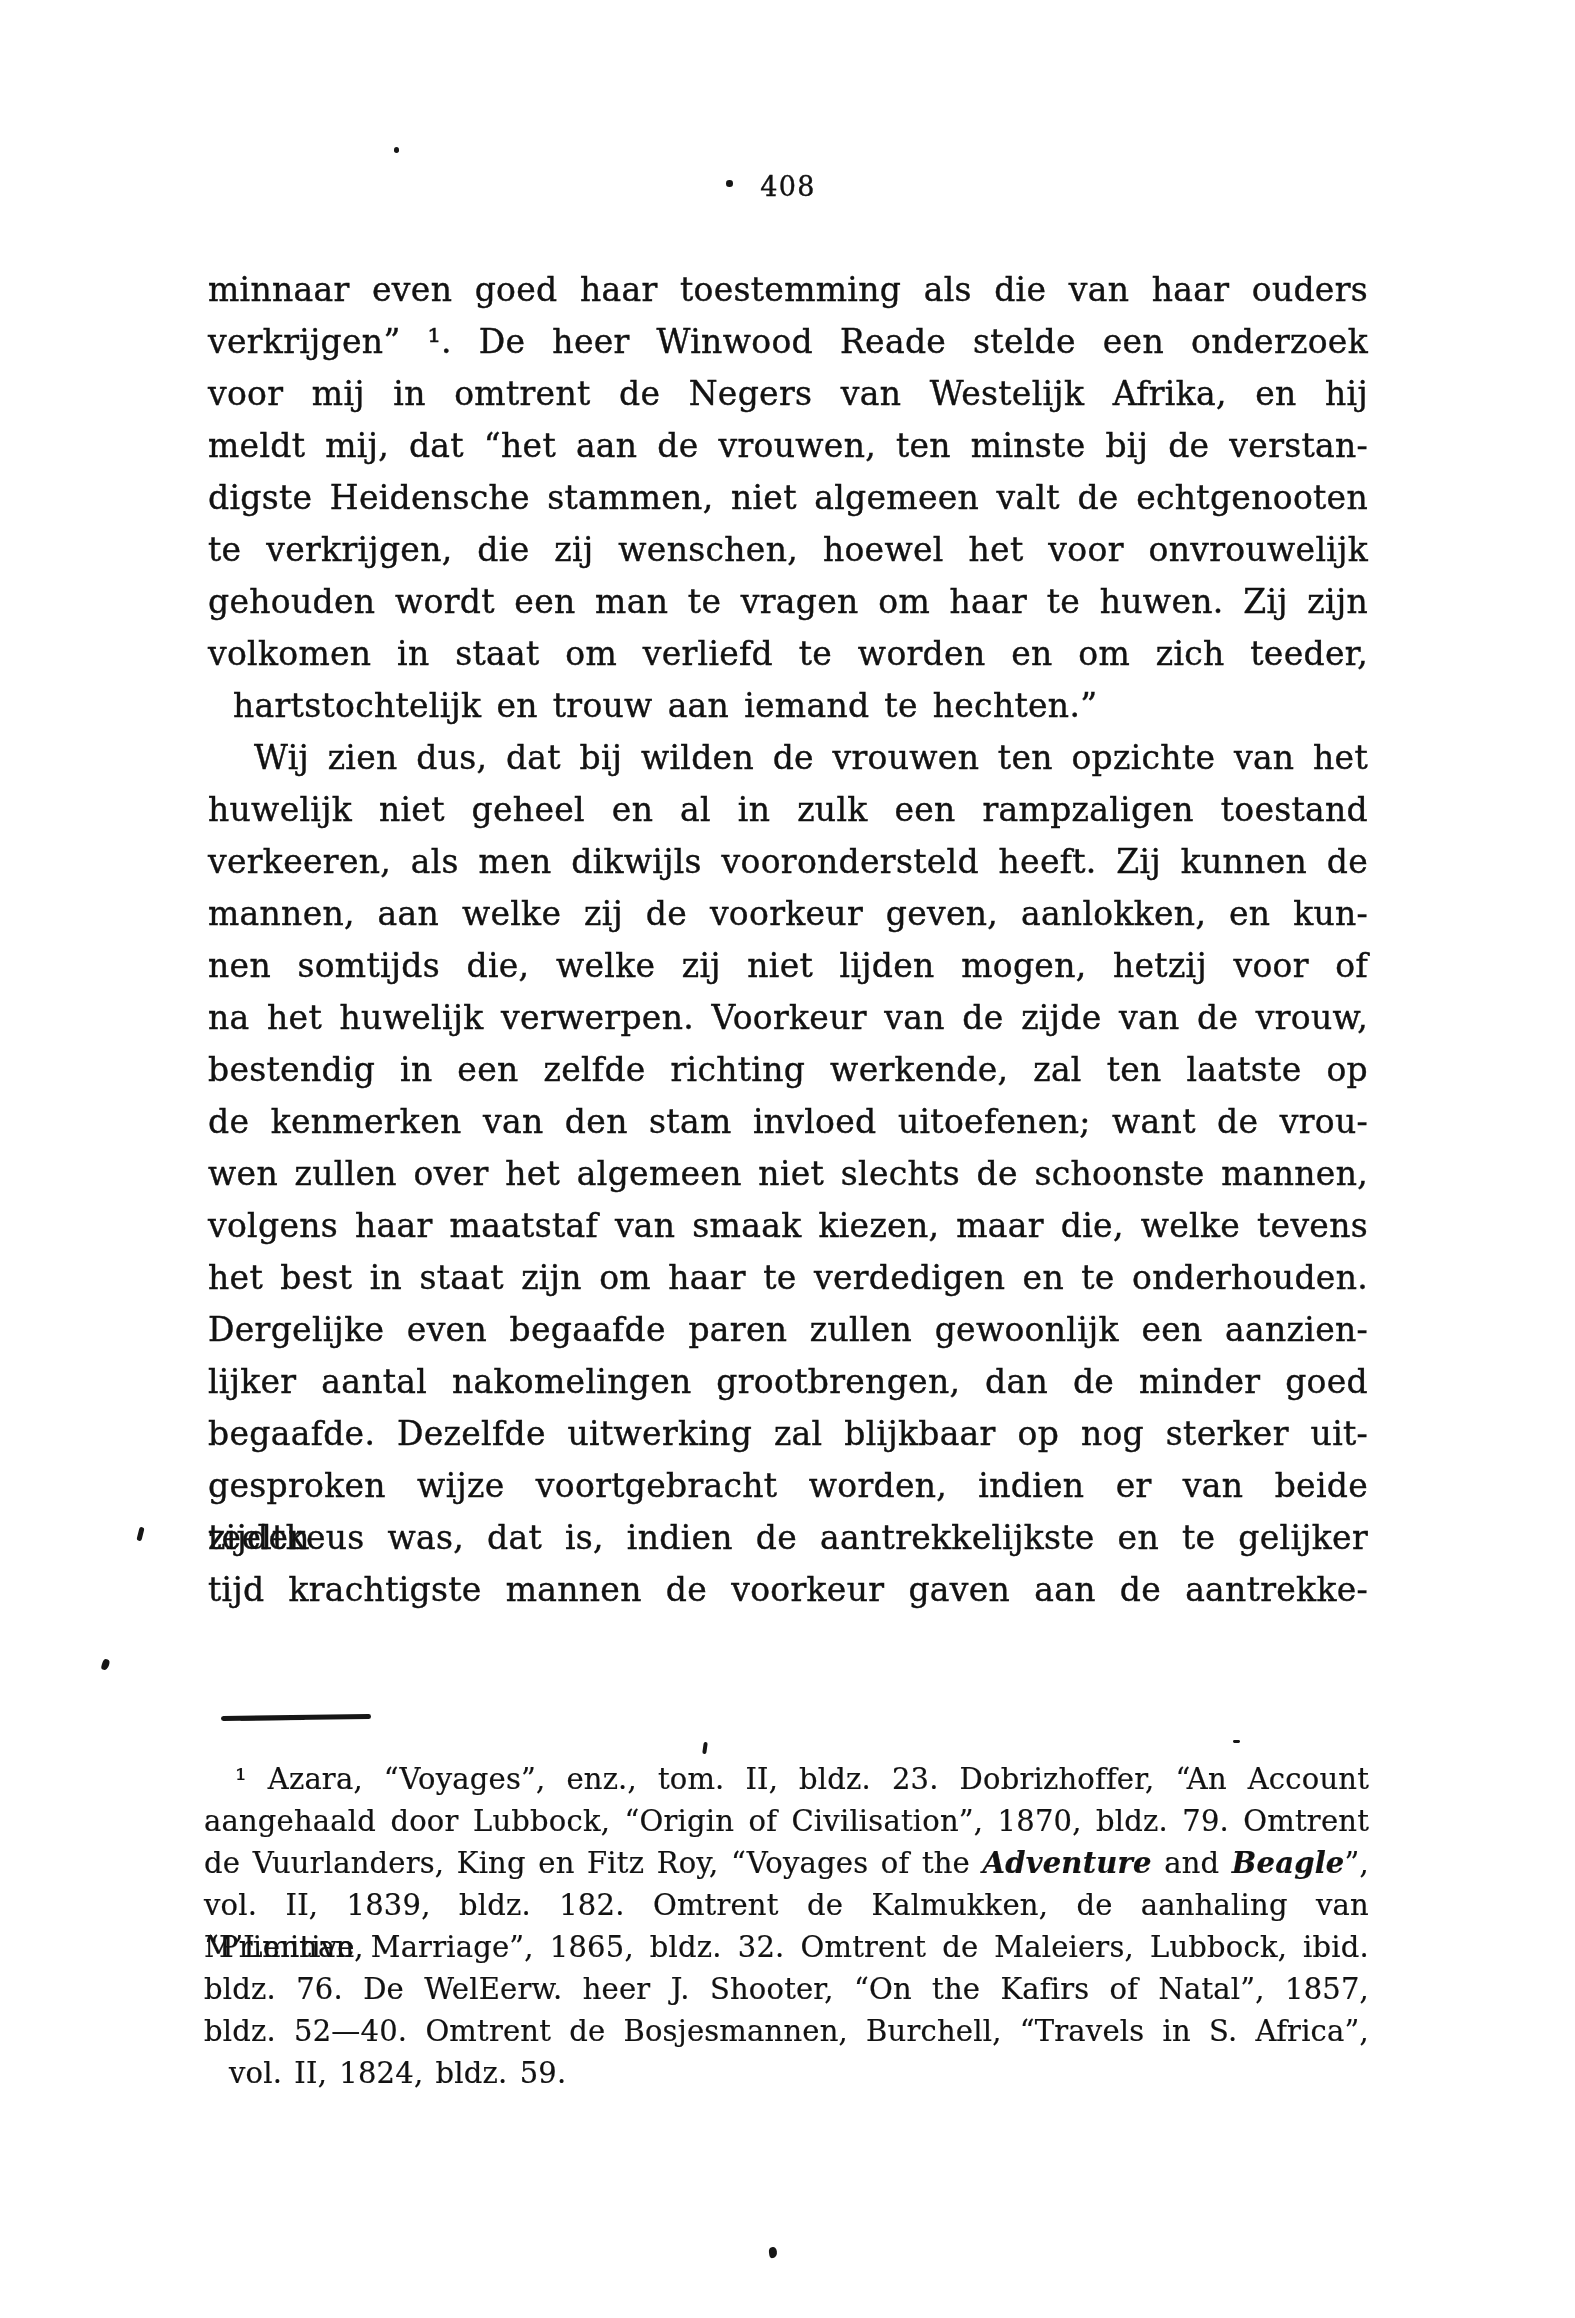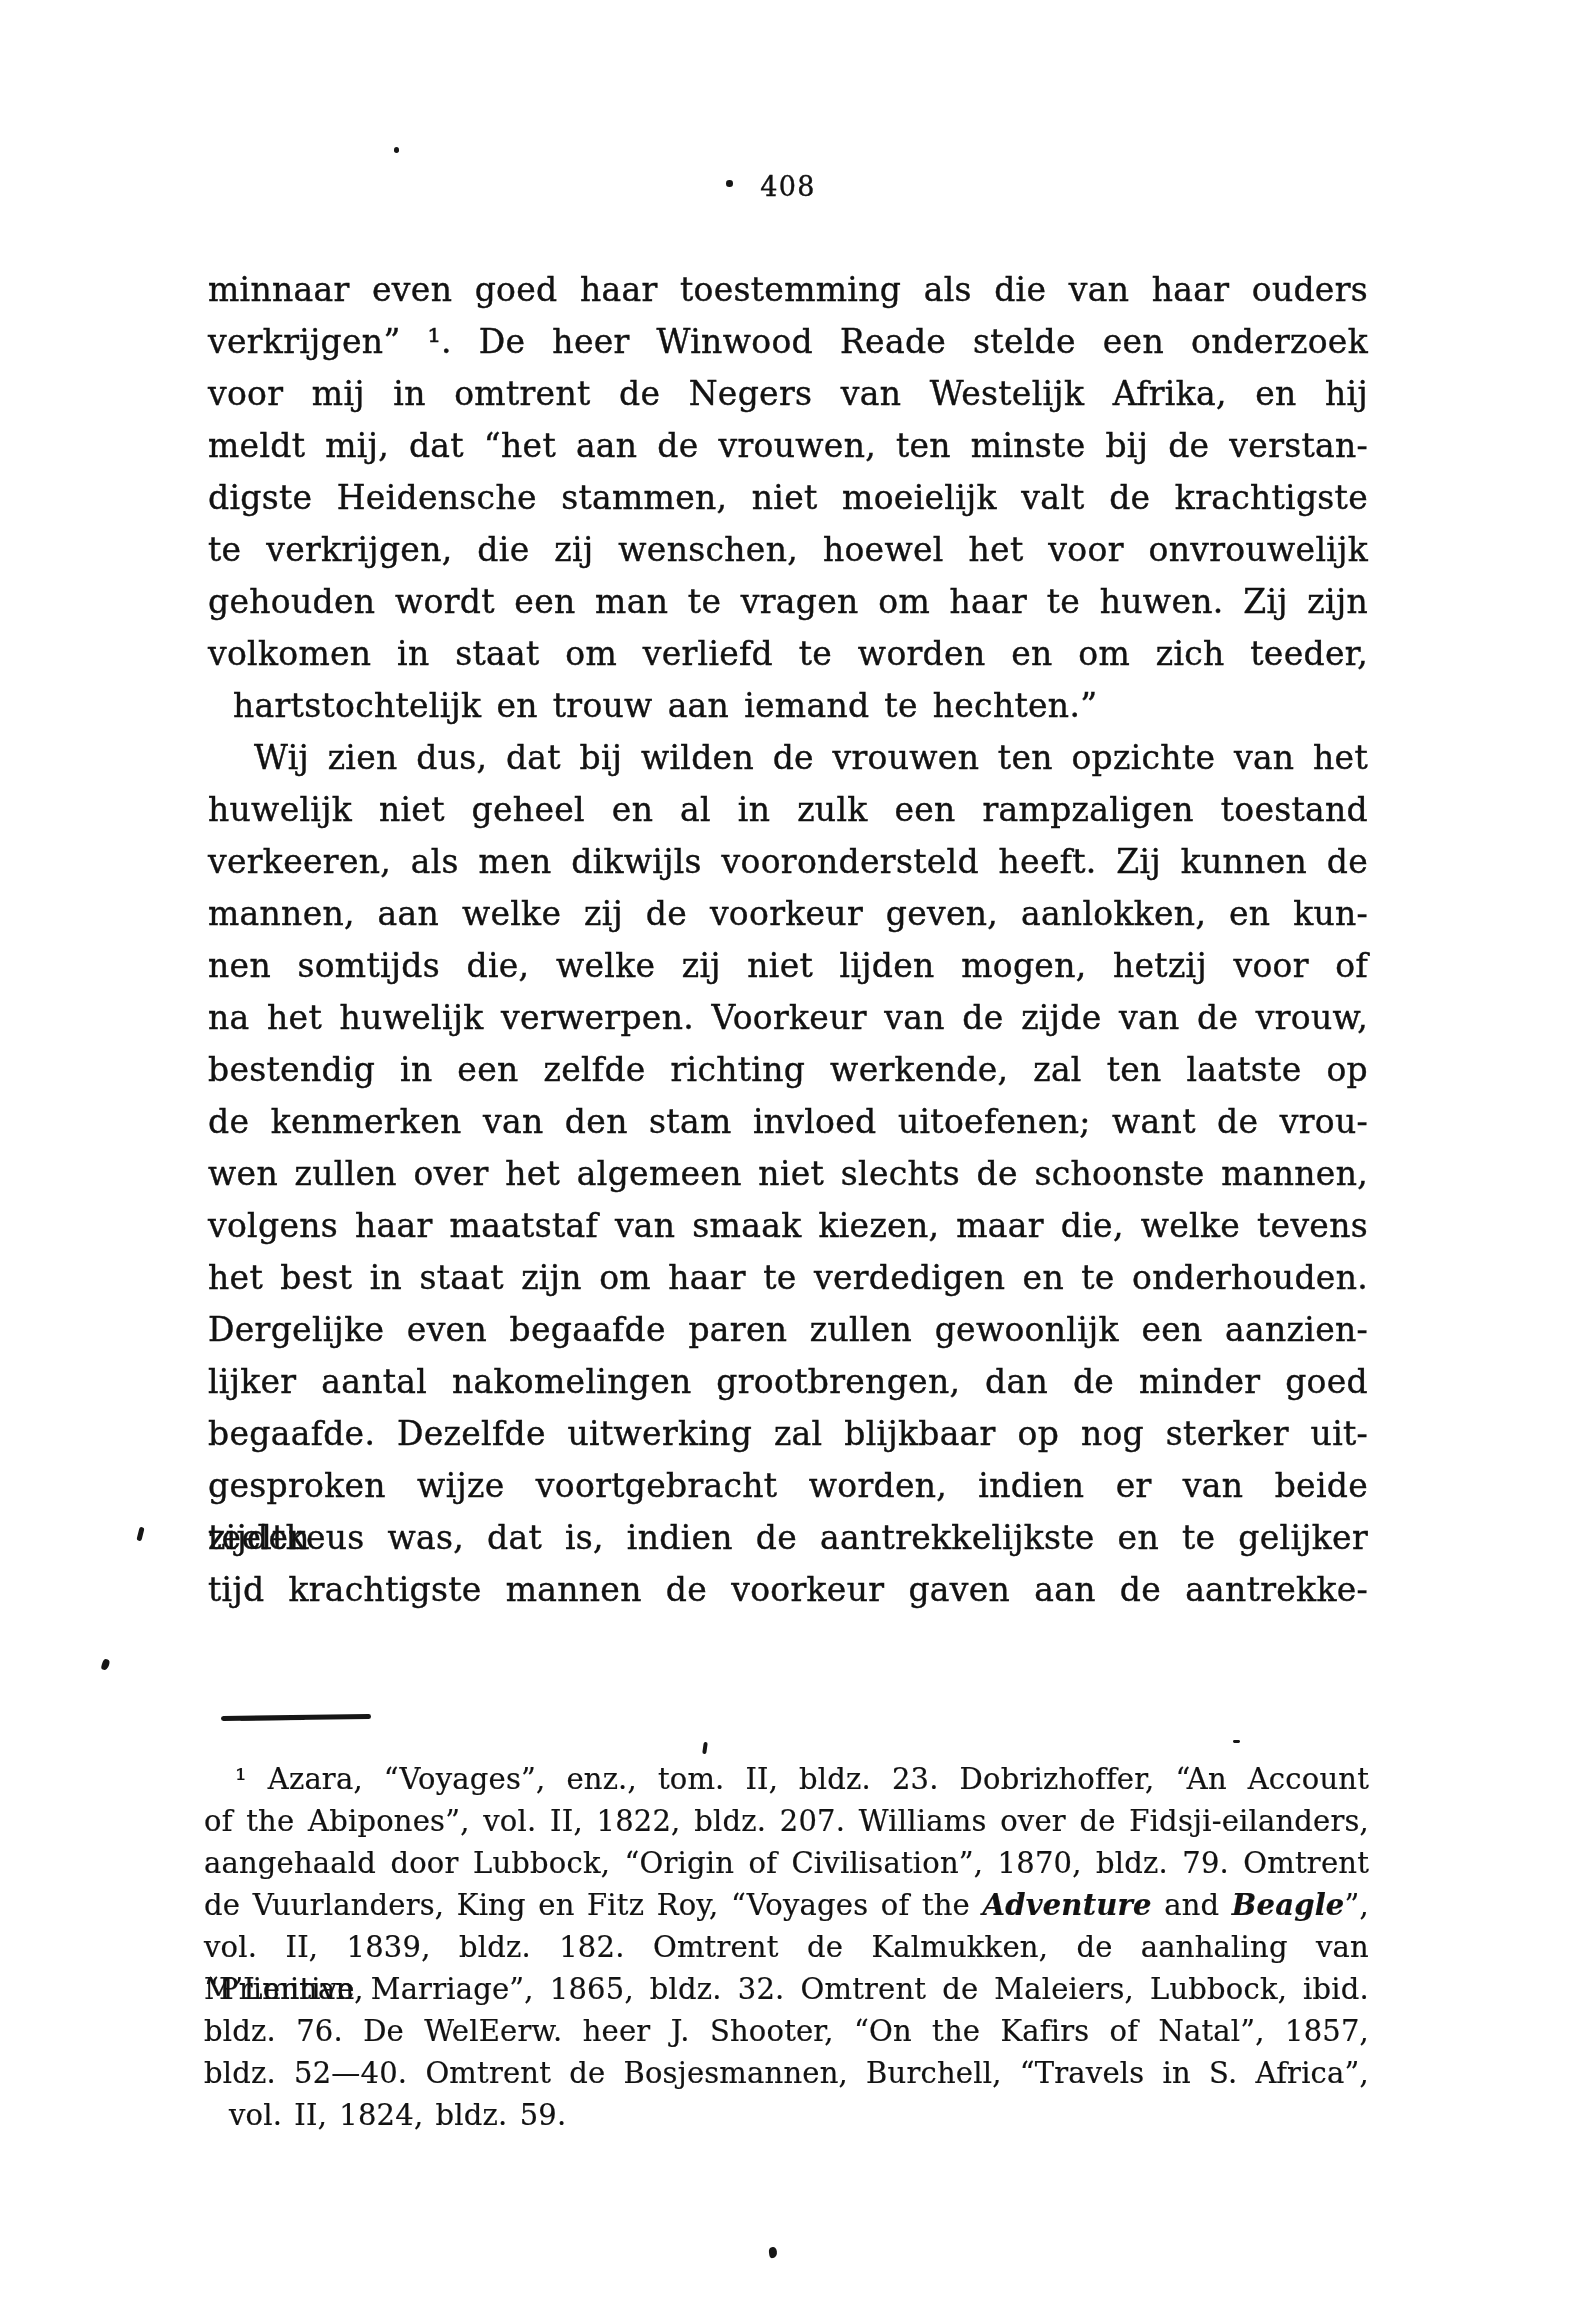--- a/index.html
+++ b/index.html
@@ -104,21 +104,21 @@
   <div class="speck s4"></div>
   <div class="speck s5"></div>
   <div class="speck s6"></div>
   <div class="speck s7"></div>
 
   <main class="body-text">
       <div class="text-line"><span>minnaar even goed haar toestemming als die van haar ouders</span></div>
       <div class="text-line"><span>verkrijgen” ¹. De heer Winwood Reade stelde een onderzoek</span></div>
       <div class="text-line"><span>voor mij in omtrent de Negers van Westelijk Afrika, en hij</span></div>
       <div class="text-line"><span>meldt mij, dat “het aan de vrouwen, ten minste bij de verstan-</span></div>
-      <div class="text-line"><span>digste Heidensche stammen, niet moeielijk valt de krachtigste</span></div>
+      <div class="text-line"><span>digste Heidensche stammen, niet algemeen valt de echtgenooten</span></div>
       <div class="text-line"><span>te verkrijgen, die zij wenschen, hoewel het voor onvrouwelijk</span></div>
       <div class="text-line"><span>gehouden wordt een man te vragen om haar te huwen. Zij zijn</span></div>
       <div class="text-line"><span>volkomen in staat om verliefd te worden en om zich teeder,</span></div>
       <div class="text-line flush"><span>hartstochtelijk en trouw aan iemand te hechten.”</span></div>
       <div class="text-line indent"><span>Wij zien dus, dat bij wilden de vrouwen ten opzichte van het</span></div>
       <div class="text-line"><span>huwelijk niet geheel en al in zulk een rampzaligen toestand</span></div>
       <div class="text-line"><span>verkeeren, als men dikwijls voorondersteld heeft. Zij kunnen de</span></div>
       <div class="text-line"><span>mannen, aan welke zij de voorkeur geven, aanlokken, en kun-</span></div>
       <div class="text-line"><span>nen somtijds die, welke zij niet lijden mogen, hetzij voor of</span></div>
       <div class="text-line"><span>na het huwelijk verwerpen. Voorkeur van de zijde van de vrouw,</span></div>
@@ -132,21 +132,20 @@
       <div class="text-line"><span>begaafde. Dezelfde uitwerking zal blijkbaar op nog sterker uit-</span></div>
       <div class="text-line"><span>gesproken wijze voortgebracht worden, indien er van beide zijden</span></div>
       <div class="text-line"><span>teeltkeus was, dat is, indien de aantrekkelijkste en te gelijker</span></div>
       <div class="text-line"><span>tijd krachtigste mannen de voorkeur gaven aan de aantrekke-</span></div>
     </main>
 
   <div class="footnote-rule"></div>
 
   <section class="footnote">
       <div class="text-line indent"><span>¹ Azara, “Voyages”, enz., tom. II, bldz. 23. Dobrizhoffer, “An Account</span></div>
-      <div class="text-line"><span>of the Abipones”, vol. II, 1822, bldz. 207. Williams over de Fidsji-eilanders,</span></div>
       <div class="text-line"><span>aangehaald door Lubbock, “Origin of Civilisation”, 1870, bldz. 79. Omtrent</span></div>
       <div class="text-line"><span>de Vuurlanders, King en Fitz Roy, “Voyages of the </span><span class="it">Adventure</span><span> and </span><span class="it">Beagle</span><span>”,</span></div>
       <div class="text-line"><span>vol. II, 1839, bldz. 182. Omtrent de Kalmukken, de aanhaling van M’Lennan,</span></div>
       <div class="text-line"><span>“Primitive Marriage”, 1865, bldz. 32. Omtrent de Maleiers, Lubbock, ibid.</span></div>
       <div class="text-line"><span>bldz. 76. De WelEerw. heer J. Shooter, “On the Kafirs of Natal”, 1857,</span></div>
       <div class="text-line"><span>bldz. 52—40. Omtrent de Bosjesmannen, Burchell, “Travels in S. Africa”,</span></div>
       <div class="text-line flush"><span>vol. II, 1824, bldz. 59.</span></div>
     </section>
 
 </div>

